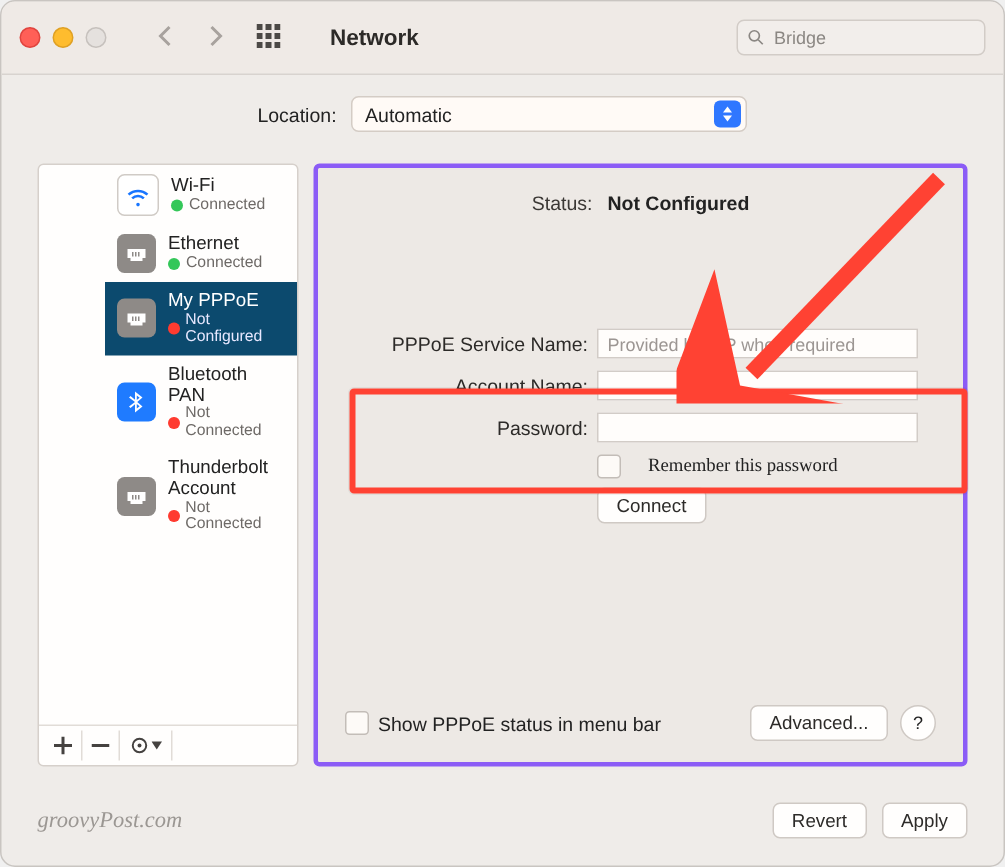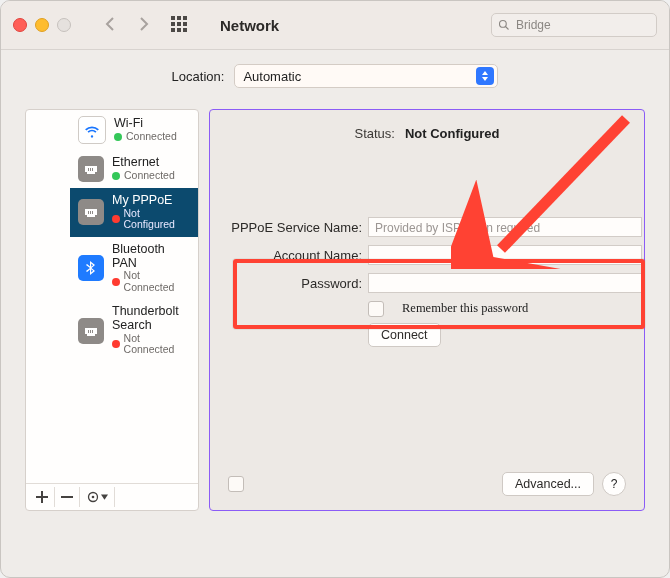--- a/index.html
+++ b/index.html
@@ -143,23 +143,23 @@
     border-right:1px solid #e1dcd7;
     color:#454240;
     font-size:12px;
   }
   .sidebar-footer svg { width:12px;height:12px; fill:#454240; }
   
   .detail {
     position:absolute;
     left:184px; right:0; top:0; bottom:0;
     background:#ede9e5;
-    border:1px solid #8b5cf6;
+    border:3px solid #8b5cf6;
     border-radius:4px;
-    padding:16px 2px;
+    padding:16px 30px;
     box-sizing:border-box;
   }
   .status-row {
     display:flex; gap:10px;
     justify-content:center;
     font-size:13px;
     margin-bottom: 76px;
   }
   .status-row .label { color:#3b3835; }
   .status-row .value { font-weight:700; color:#222; }
@@ -366,21 +366,21 @@
               </span>
             </span>
           </div>
           <div class="svc-item">
             <span class="svc-icon ">
               <svg viewBox="0 0 16 16">
                 <path d="M2 5h12v6h-2v2H4v-2H2zM5 7v3h1V7zm2 0v3h1V7zm2 0v3h1V7z"></path>
               </svg>
             </span>
             <span class="svc-text">
-              <span>Thunderbolt Search</span>
+              <span>Thunderbolt Account</span>
               <span class="svc-status">
                 <span class="status-dot red"></span>
                 <span>Not Connected</span>
               </span>
             </span>
           </div>
         </div>
       <div class="sidebar-footer">
         <span class="fbtn">
             <svg viewBox="0 0 12 12">
@@ -427,29 +427,37 @@
         <span class="chkbox"></span>
         <span>Remember this password</span>
       </div>
       <div class="connect-row">
         <span class="btn">Connect</span>
       </div>
 
       <div class="detail-bottom">
         <div class="left">
           <span class="chkbox"></span>
+          <span>Show PPPoE status in menu bar</span>
         </div>
         <div class="right">
           <span class="btn">Advanced...</span>
           <span class="help-btn">?</span>
         </div>
       </div>
     </div>
   </div>
 
+  <div class="bottombar">
+    <span class="watermark">groovyPost.com</span>
+    <div class="right">
+      <span class="btn">Revert</span>
+      <span class="btn">Apply</span>
+    </div>
+  </div>
 
   <div class="anno-box" style="left:232px; top:258px; width:404px; height:62px;"></div>
   <svg class="anno-arrow" style="left:450px; top:108px; width:190px; height:160px;" viewBox="0 0 190 160">
     <defs>
       <marker id="ahead" markerWidth="15" markerHeight="15" refX="3" refY="6" orient="auto">
         <path d="M0 0 L14 6 L0 12 L4 6 Z" fill="#ff4233"></path>
       </marker>
     </defs>
     <line x1="175" y1="10" x2="50" y2="140" stroke="#ff4233" stroke-width="11" marker-end="url(#ahead)"></line>
   </svg>

